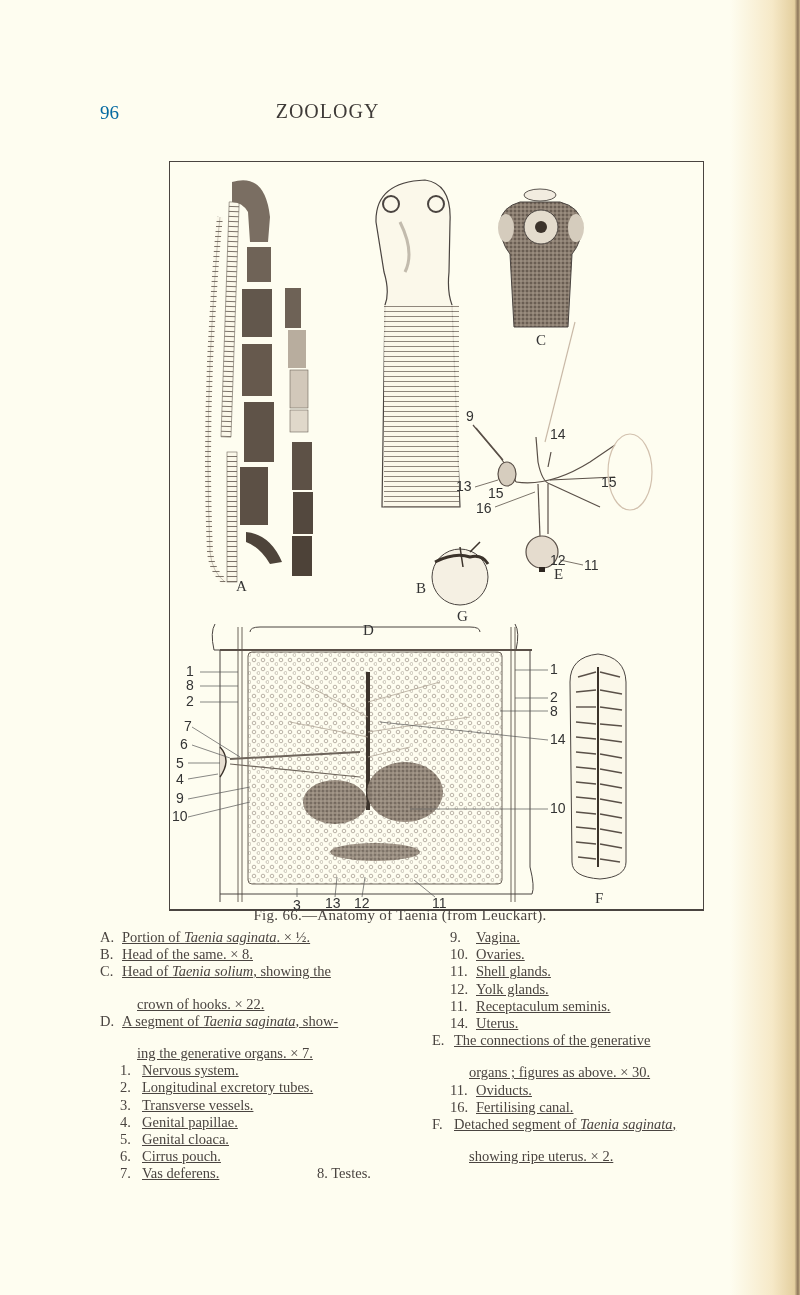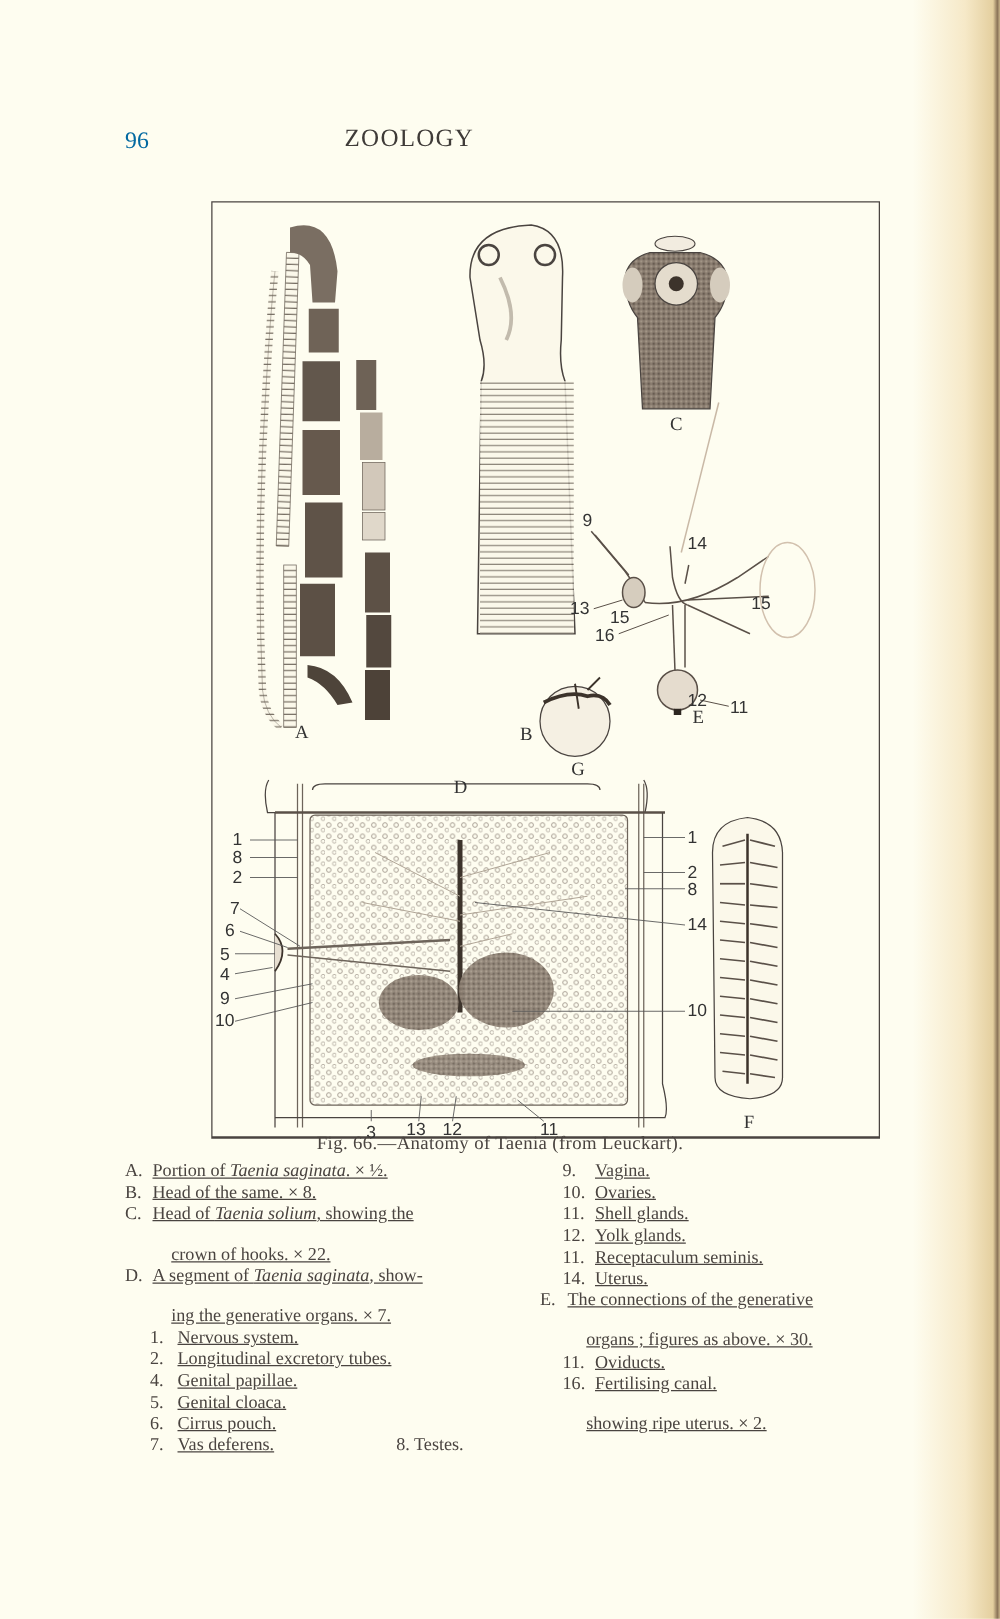--- a/index.html
+++ b/index.html
@@ -263,31 +263,33 @@
 
 <div class="legend-col left">
   <div class="entry"><span class="key">A.</span><span>Portion of </span><i>Taenia saginata</i><span>.   × ½.</span></div>
   <div class="entry"><span class="key">B.</span><span>Head of the same.   × 8.</span></div>
   <div class="entry"><span class="key">C.</span><span>Head of </span><i>Taenia solium</i><span>, showing the</span></div>
   <div class="entry cont">crown of hooks.   × 22.</div>
   <div class="entry"><span class="key">D.</span><span>A segment of </span><i>Taenia saginata</i><span>, show-</span></div>
   <div class="entry cont">ing the generative organs.   × 7.</div>
   <div class="entry sub"><span class="key">1.</span><span>Nervous system.</span></div>
   <div class="entry sub"><span class="key">2.</span><span>Longitudinal excretory tubes.</span></div>
+  <div class="entry sub"><span class="key">3.</span><span>Transverse vessels.</span></div>
   <div class="entry sub"><span class="key">4.</span><span>Genital papillae.</span></div>
   <div class="entry sub"><span class="key">5.</span><span>Genital cloaca.</span></div>
   <div class="entry sub"><span class="key">6.</span><span>Cirrus pouch.</span></div>
   <div class="entry sub"><span class="key">7.</span><span>Vas deferens.</span><span class="testes">8.  Testes.</span></div>
 </div>
 
 <div class="legend-col right">
   <div class="entry sub2"><span class="key">9.</span><span>Vagina.</span></div>
   <div class="entry sub2"><span class="key">10.</span><span>Ovaries.</span></div>
   <div class="entry sub2"><span class="key">11.</span><span>Shell glands.</span></div>
   <div class="entry sub2"><span class="key">12.</span><span>Yolk glands.</span></div>
   <div class="entry sub2"><span class="key">11.</span><span>Receptaculum seminis.</span></div>
   <div class="entry sub2"><span class="key">14.</span><span>Uterus.</span></div>
   <div class="entry"><span class="key">E.</span><span>The connections of the generative</span></div>
   <div class="entry cont">organs ; figures as above.   × 30.</div>
   <div class="entry sub2"><span class="key">11.</span><span>Oviducts.</span></div>
   <div class="entry sub2"><span class="key">16.</span><span>Fertilising canal.</span></div>
+  <div class="entry"><span class="key">F.</span><span>Detached segment of </span><i>Taenia saginata</i><span>,</span></div>
   <div class="entry cont">showing ripe uterus.   × 2.</div>
 </div>
 
 </body></html>

